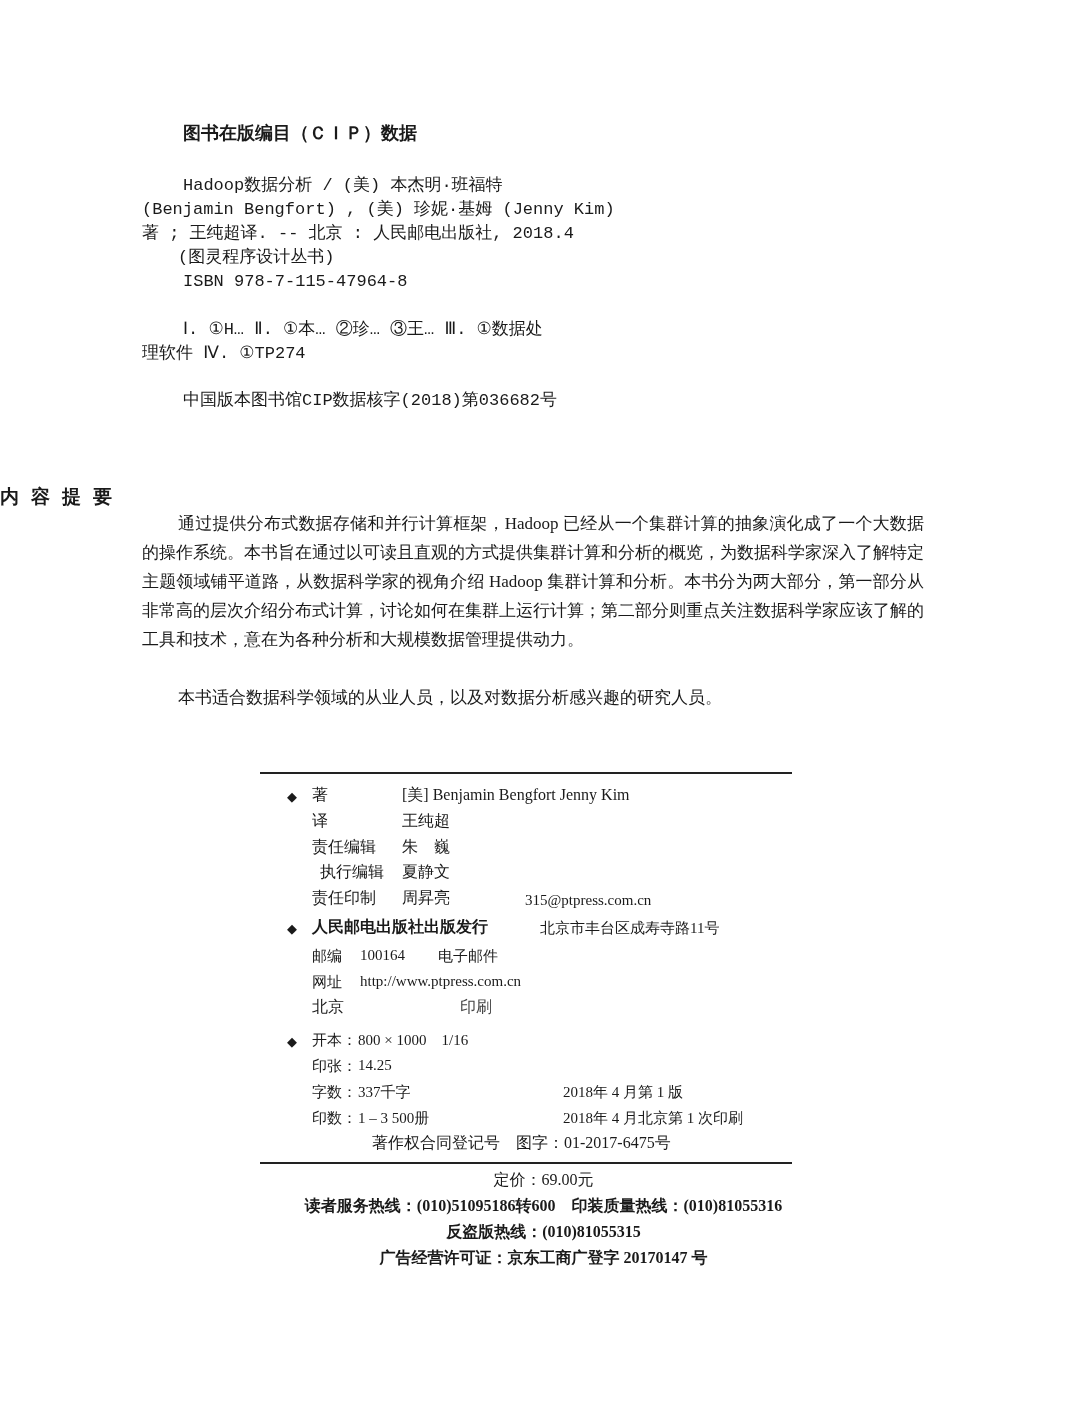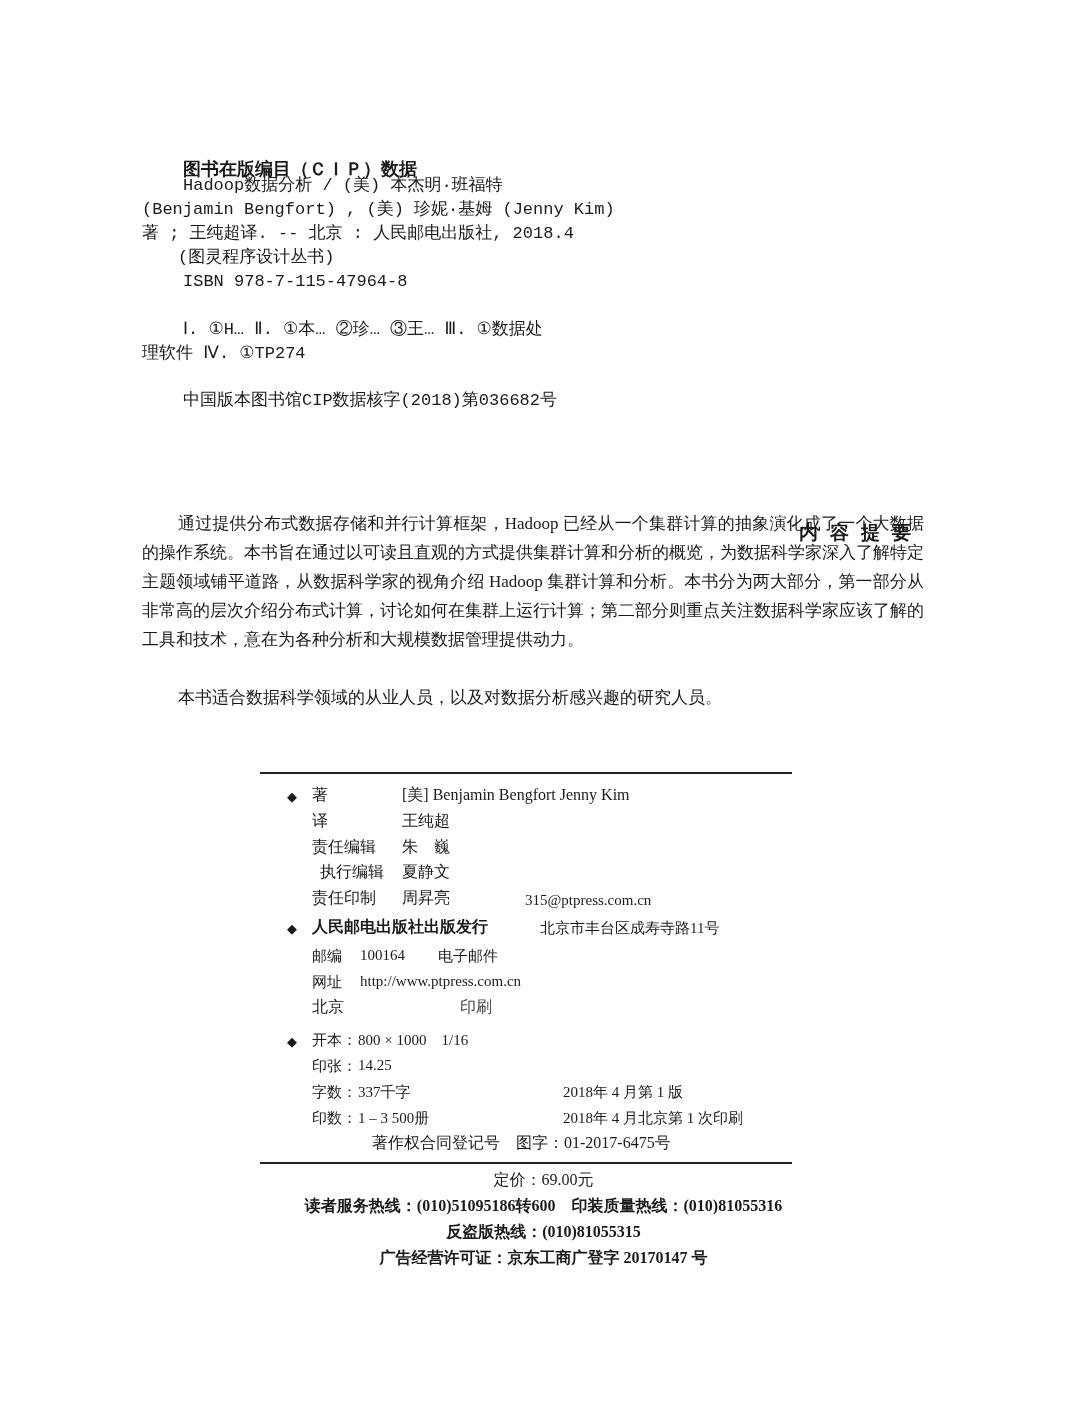--- a/index.html
+++ b/index.html
@@ -1,24 +1,24 @@
 <!DOCTYPE html>
 <html><head>
 <meta charset="utf-8">
 <style>
   html, body { margin:0; padding:0; background:#ffffff; }
   body { width:1087px; height:1411px; position:relative; overflow:hidden; color:#1a1a1a;
          font-family:"DejaVu Serif", "Liberation Serif", serif; }
   .abs { position:absolute; white-space:nowrap; }
   .mono { font-family:"Liberation Mono", "DejaVu Sans Mono", monospace; font-size:17px; }
-  .sans { font-family:Liberation Sans, sans-serif;margin-top:36px; }
+  .sans { font-family:Liberation Sans, sans-serif; }
   .serif { font-family:"Liberation Serif", "DejaVu Serif", serif; }
   .cip-title { left:183px; top:121px; font-size:18px; font-weight:bold; }
   .cip-line { font-size:17px; line-height:24px; }
-  .abstract-title { left:0; width:923px; text-align:right; top:484px; font-size:19px; font-weight:bold; letter-spacing:12px; }
+  .abstract-title { left:0; width:923px; text-align:left; top:484px; font-size:19px; font-weight:bold; letter-spacing:12px; }
   .para { position:absolute; left:142px; width:782px; font-size:17px; line-height:29px; text-align:justify; }
   .rule { position:absolute; left:260px; width:532px; height:2px; background:#222; }
   .bullet { position:absolute; font-size:13px; }
   .info { font-size:16px; }
   .info-sm { font-size:15px; }
   .center { position:absolute; left:0; width:1087px; text-align:center; white-space:nowrap; }
 </style>
 </head>
 <body>
 

